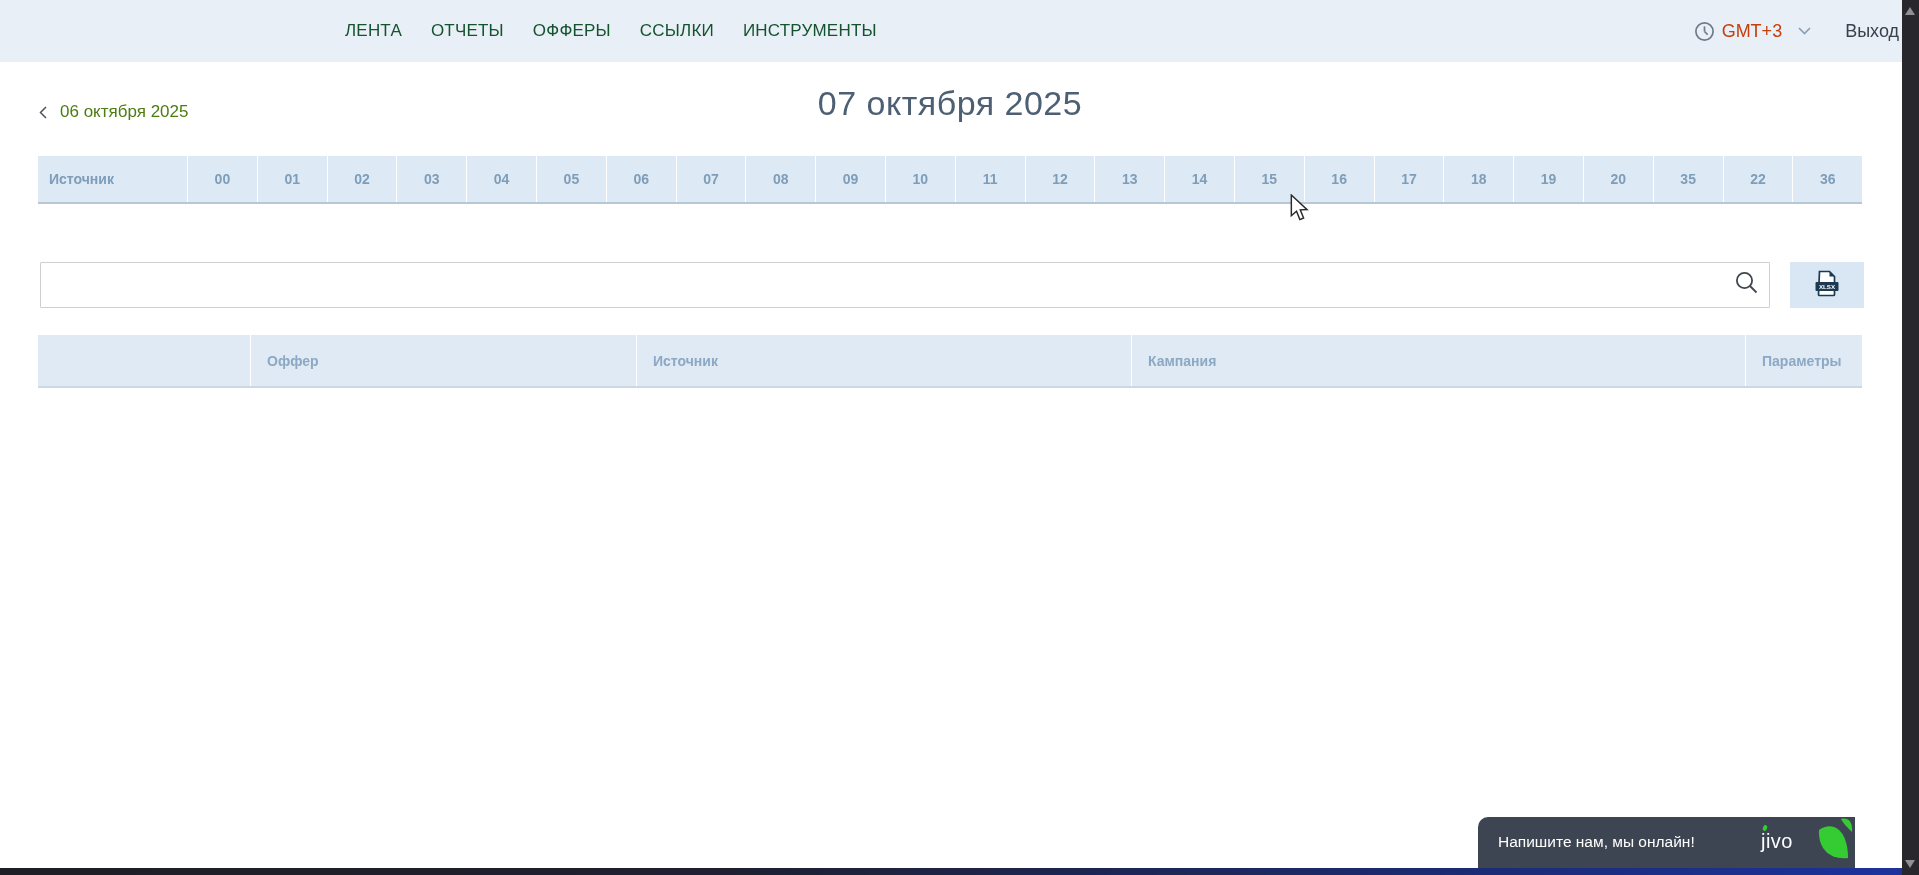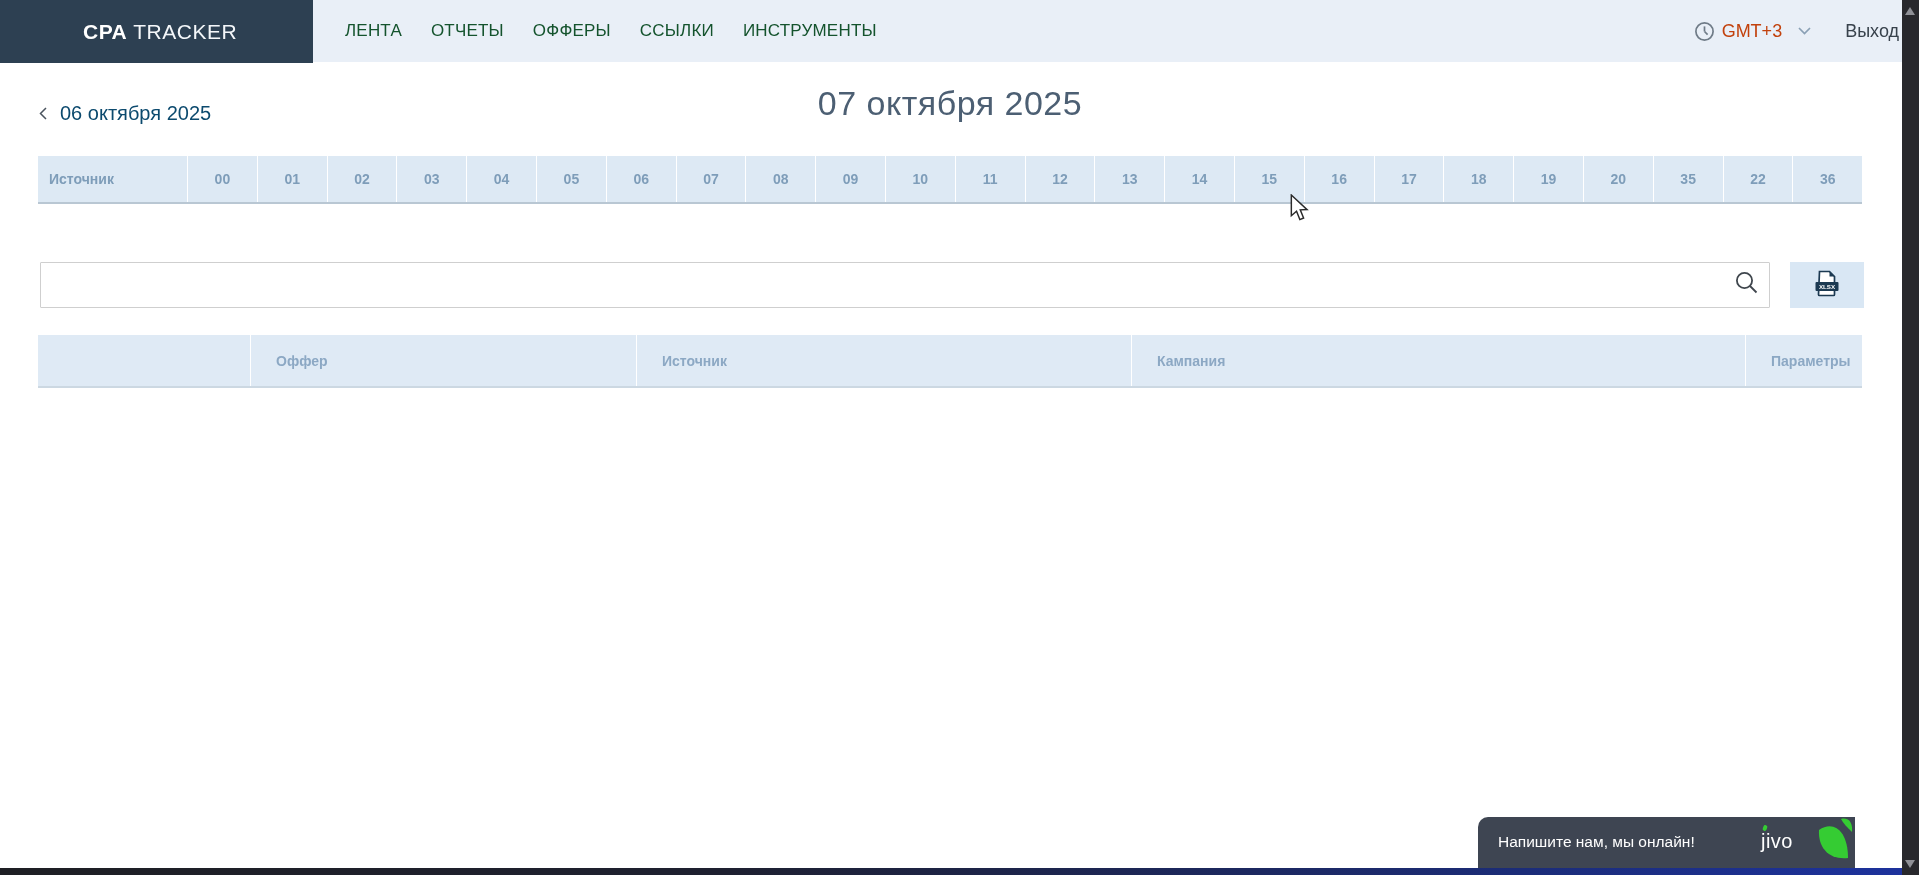--- a/index.html
+++ b/index.html
@@ -16,21 +16,21 @@
   .nav{position:absolute;left:345px;top:0;height:62px;display:flex;align-items:center;gap:29px;}
   .nav-item{font-size:17px;color:#14532d;letter-spacing:.2px;cursor:pointer;white-space:nowrap;}
   .topbar-right{position:absolute;right:20px;top:0;height:62px;display:flex;align-items:center;}
   .tz{display:flex;align-items:center;gap:7px;cursor:pointer;}
   .tz-label{font-size:18px;color:#c2410c;}
   .caret{margin-left:9px;}
   .logout{margin-left:34px;font-size:18px;color:#38424c;cursor:pointer;}
 
   
   .prev-link{position:absolute;left:39px;top:102px;display:flex;align-items:center;gap:13px;cursor:pointer;}
-  .prev-label{font-size:20px;color:#0c4a6e;}
+  .prev-label{font-size:17px;color:#4d7c0f;}
   .page-title{position:absolute;left:38px;top:84px;width:1824px;text-align:center;
     font-size:34px;color:#4c5f73;letter-spacing:.5px;}
 
   
   .hour-strip{position:absolute;left:38px;top:156px;width:1824px;height:46px;
     background:#dde9f4;border-bottom:2px solid #b9c7d3;display:flex;box-sizing:content-box;}
   .source-cell{width:149px;display:flex;align-items:center;padding-left:11px;
     box-sizing:border-box;color:#7e9db9;font-weight:bold;font-size:14px;}
   .hour-cell{flex:1;display:flex;align-items:center;justify-content:center;
     border-left:1px solid #ffffff;color:#7e9db9;font-weight:bold;font-size:14px;}
@@ -39,21 +39,21 @@
   .search-input{position:absolute;left:40px;top:262px;width:1730px;height:46px;
     box-sizing:border-box;border:1px solid #cfcfcf;background:#fff;border-radius:1px;
     padding:0 48px 0 12px;font-size:16px;font-family:"Liberation Sans",sans-serif;outline:none;}
   .search-icon{position:absolute;left:1734px;top:270px;cursor:pointer;}
   .xls-btn{position:absolute;left:1790px;top:262px;width:74px;height:46px;background:#d9e7f4;
     display:flex;align-items:center;justify-content:center;cursor:pointer;border:none;}
 
   
   .res-header{position:absolute;left:38px;top:335px;width:1824px;height:51px;background:#dfeaf5;
     border-bottom:2px solid #ccd8e2;display:flex;color:#8ca8c4;font-weight:bold;font-size:14px;}
-  .res-col{display:flex;align-items:center;padding-left:25px;box-sizing:border-box;}
+  .res-col{display:flex;align-items:center;padding-left:16px;box-sizing:border-box;}
   .res-col + .res-col{border-left:1px solid #ffffff;}
   .res-col:nth-child(1){width:212px;}
   .res-col:nth-child(2){width:386px;}
   .res-col:nth-child(3){width:495px;}
   .res-col:nth-child(4){width:614px;}
   .res-col:nth-child(5){flex:1;}
 
   
   .jivo{position:absolute;left:1478px;top:817px;width:377px;height:51px;background:#3e4552;
     border-radius:10px 0 0 0;cursor:pointer;}
@@ -74,24 +74,20 @@
     border-left:5.5px solid transparent;border-right:5.5px solid transparent;
     border-top:8px solid #8f9096;cursor:pointer;}
   .cursor{position:absolute;left:1289px;top:194px;pointer-events:none;}
 </style>
 </head>
 <body>
 
 <div id="viewport">
 
   <div class="topbar"></div>
-  <div class="logo">
-    <b>CPA</b>
-    <span class="rest">TRACKER</span>
-  </div>
   <nav class="nav">
     <span class="nav-item">ЛЕНТА</span>
     <span class="nav-item">ОТЧЕТЫ</span>
     <span class="nav-item">ОФФЕРЫ</span>
     <span class="nav-item">ССЫЛКИ</span>
     <span class="nav-item">ИНСТРУМЕНТЫ</span>
   </nav>
   <div class="topbar-right">
     <div class="tz">
       <svg class="clock" width="21" height="21" viewBox="0 0 21 21">

